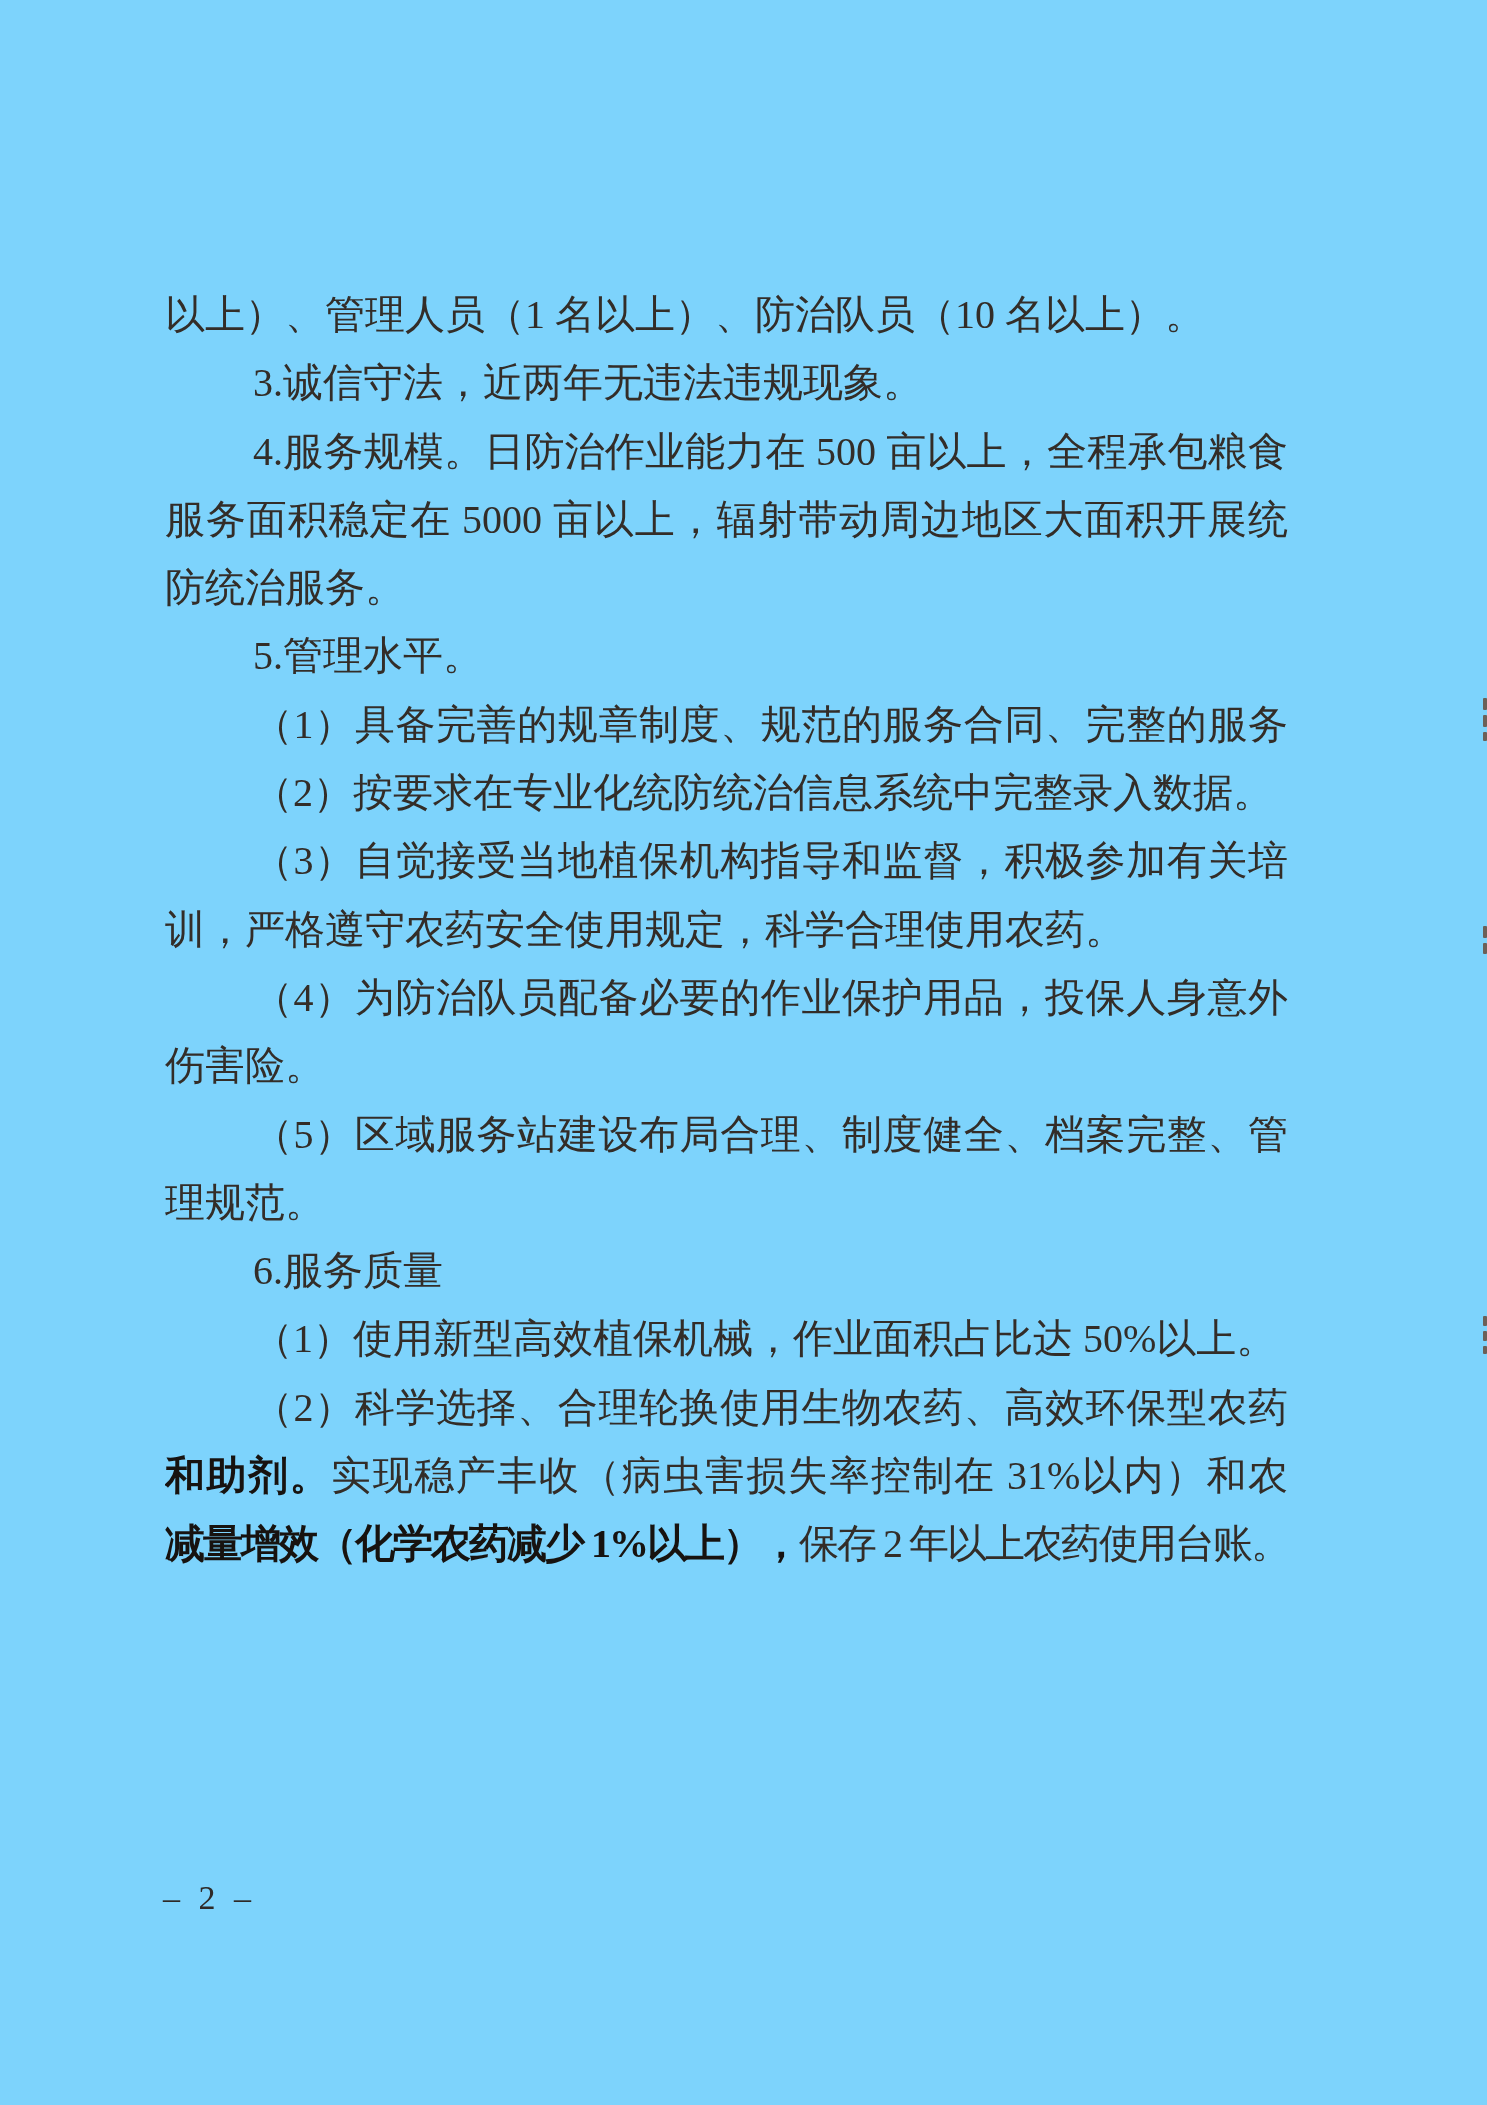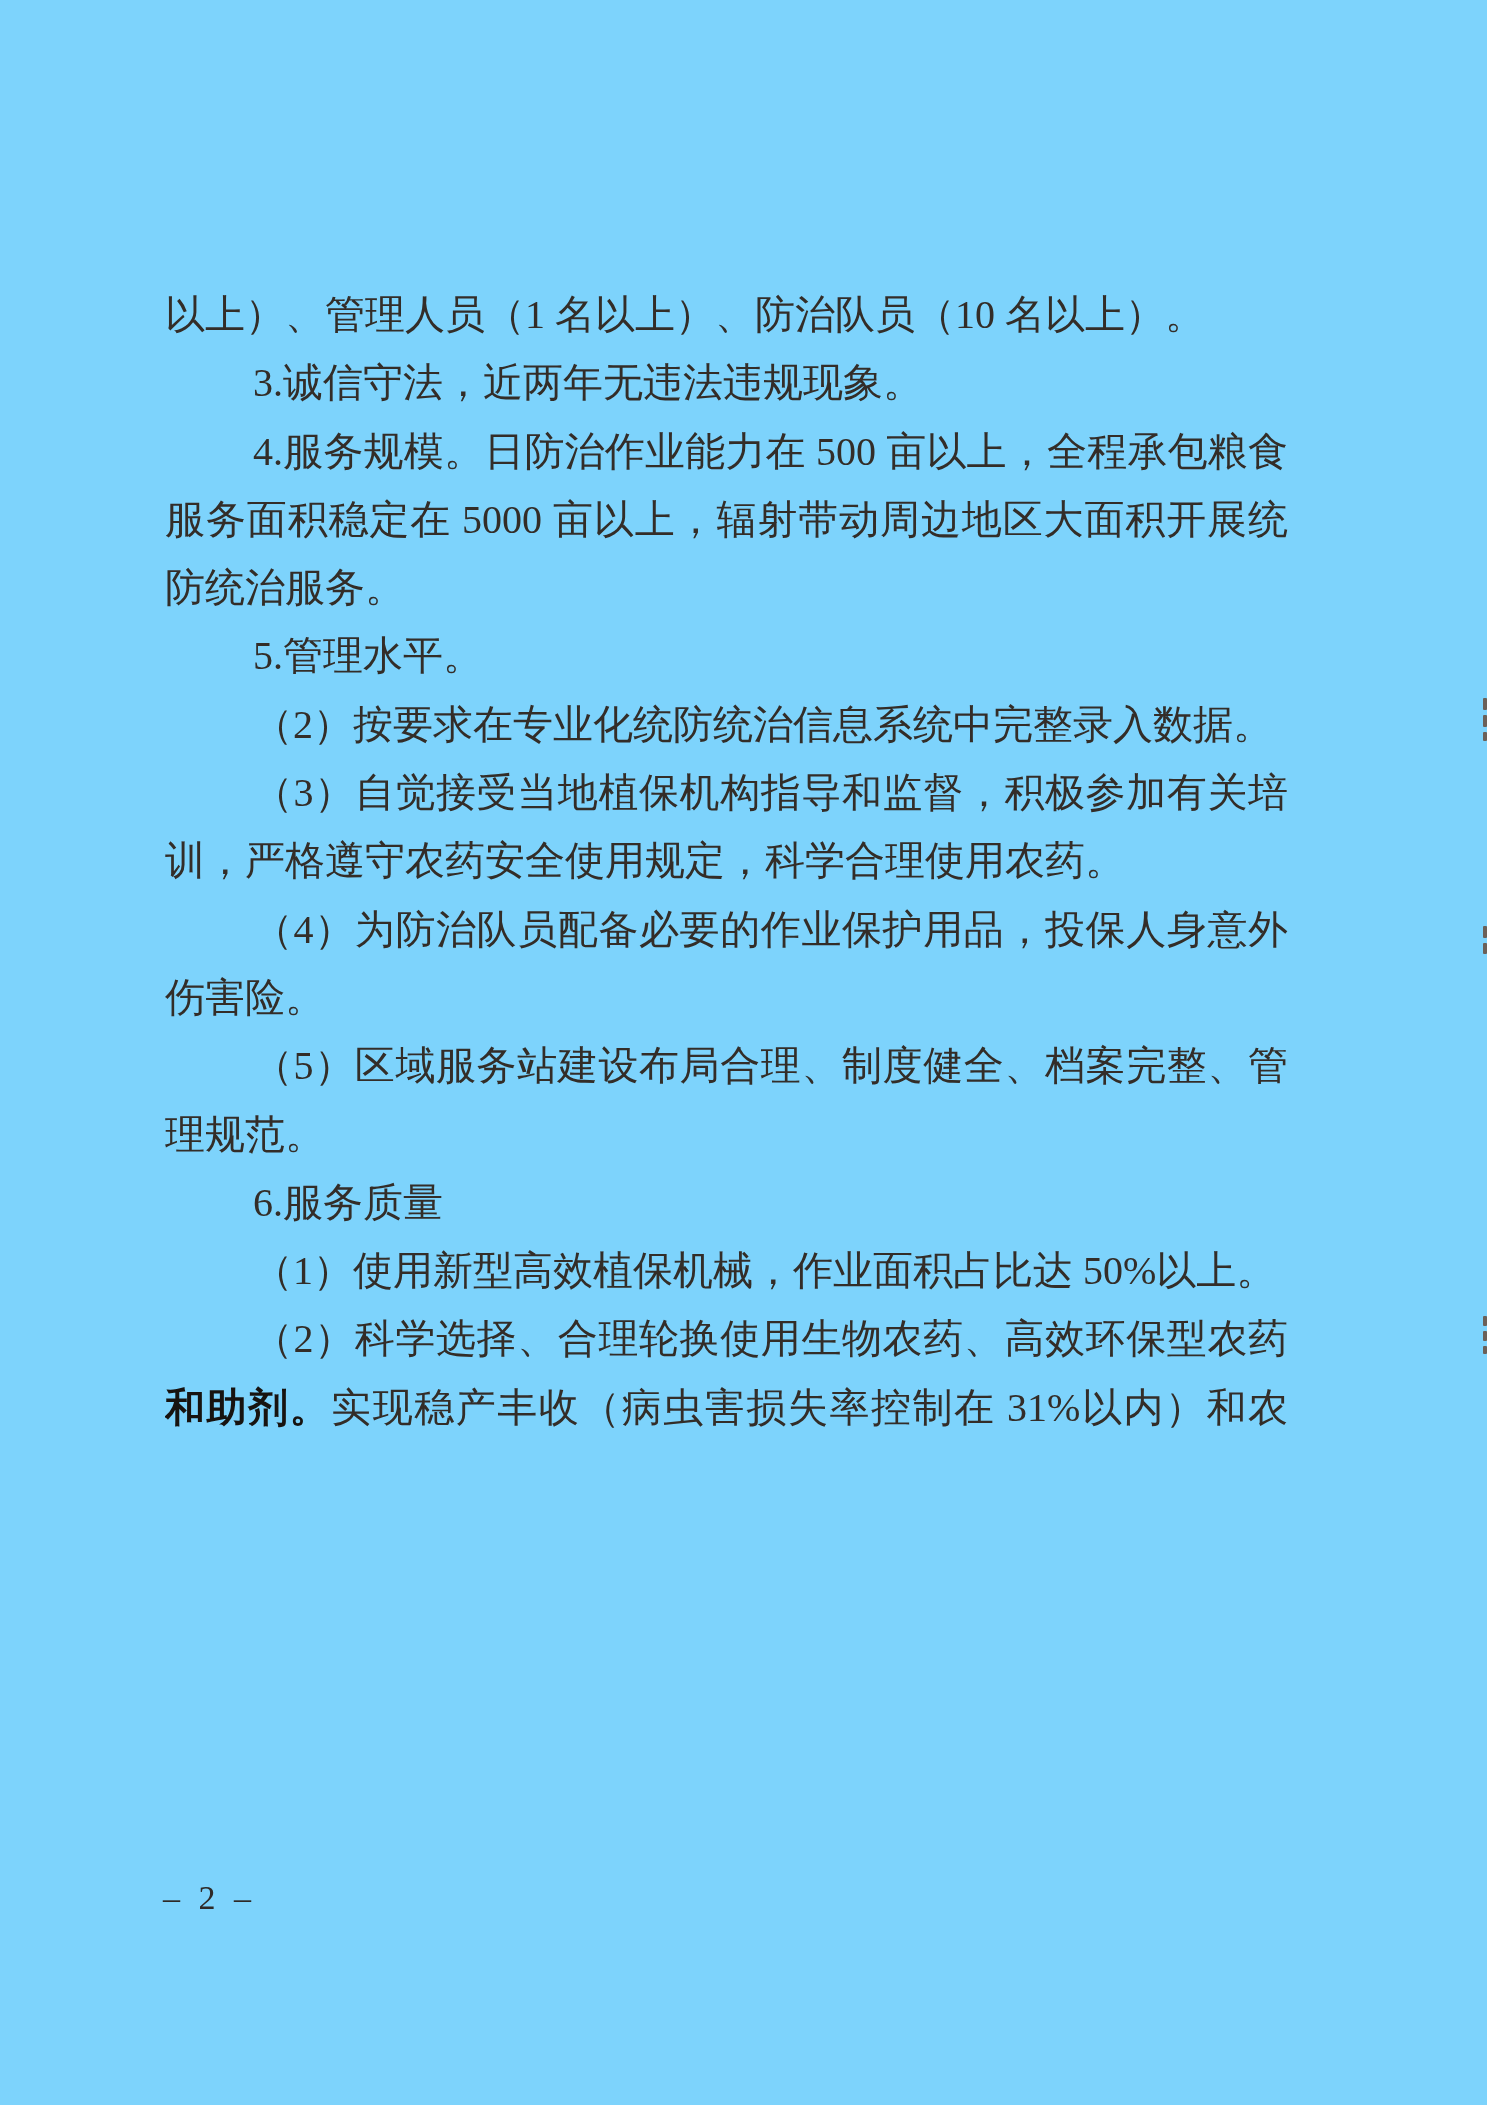--- a/index.html
+++ b/index.html
@@ -66,32 +66,36 @@
 <body>
 
 <div class="page">
   <div class="content">
     <div class="line">以上）、管理人员（1 名以上）、防治队员（10 名以上）。</div>
     <div class="line ind">3.诚信守法，近两年无违法违规现象。</div>
     <div class="line j ind">4.服务规模。日防治作业能力在 500 亩以上，全程承包粮食</div>
     <div class="line j">服务面积稳定在 5000 亩以上，辐射带动周边地区大面积开展统</div>
     <div class="line">防统治服务。</div>
     <div class="line ind">5.管理水平。</div>
+    <div class="line j ind">（1）具备完善的规章制度、规范的服务合同、完整的服务</div>
     <div class="line ind">（2）按要求在专业化统防统治信息系统中完整录入数据。</div>
     <div class="line j ind">（3）自觉接受当地植保机构指导和监督，积极参加有关培</div>
     <div class="line">训，严格遵守农药安全使用规定，科学合理使用农药。</div>
     <div class="line j ind">（4）为防治队员配备必要的作业保护用品，投保人身意外</div>
     <div class="line">伤害险。</div>
     <div class="line j ind">（5）区域服务站建设布局合理、制度健全、档案完整、管</div>
     <div class="line">理规范。</div>
     <div class="line ind">6.服务质量</div>
     <div class="line ind">（1）使用新型高效植保机械，作业面积占比达 50%以上。</div>
     <div class="line j ind">（2）科学选择、合理轮换使用生物农药、高效环保型农药</div>
     <div class="line j">
       <span class="lead-bold">和助剂。</span><span>实现稳产丰收（病虫害损失率控制在 31%以内）和农药</span>
+    </div>
+    <div class="line tight">
+      <span class="lead-bold">减量增效（化学农药减少 1%以上），</span><span>保存 2 年以上农药使用台账。</span>
     </div>
   </div>
 
   <div class="page-number">– 2 –</div>
 
   <div class="artifact-cluster a1">
     <div class="artifact-dash" style="height:12px"></div>
     <div class="artifact-dash" style="height:12px"></div>
     <div class="artifact-dash" style="height:9px"></div>
   </div>

